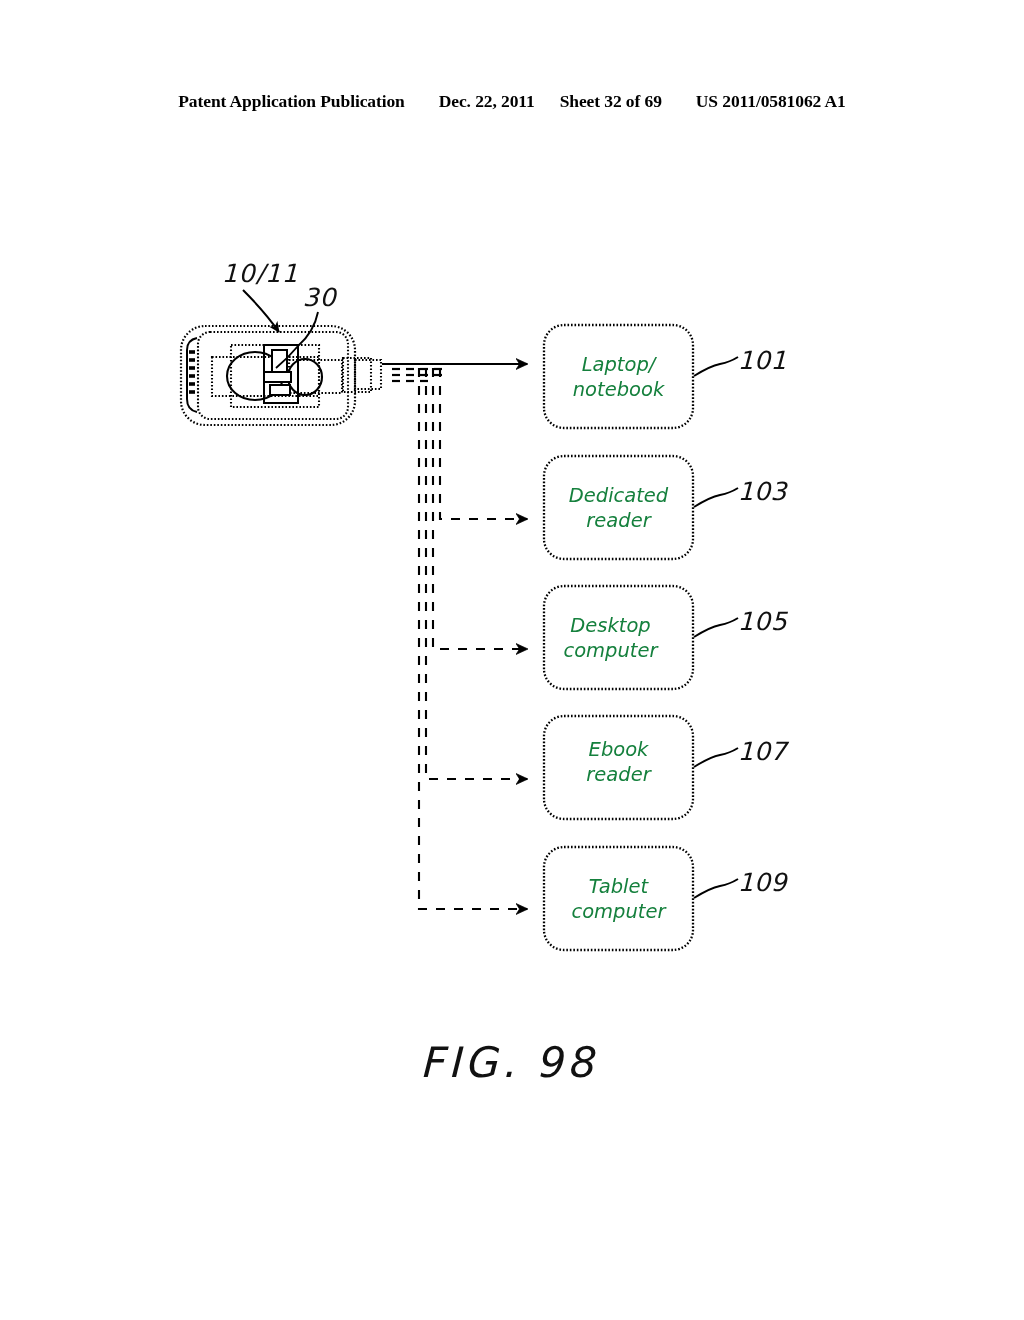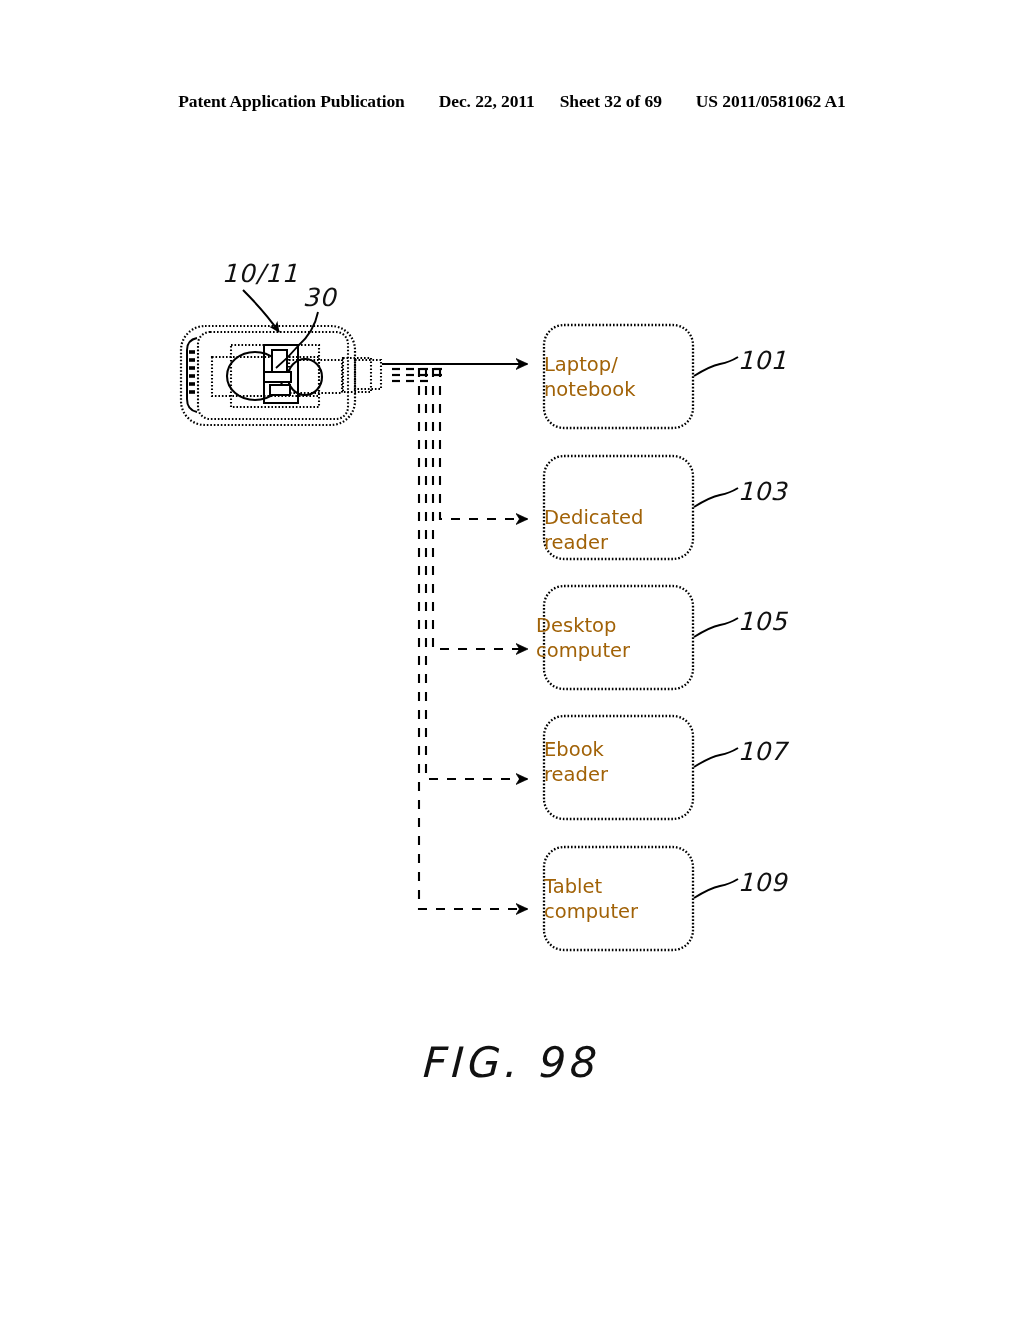--- a/index.html
+++ b/index.html
@@ -58,27 +58,28 @@
     font-style: italic;
     font-size: 42px;
     letter-spacing: 4px;
     color: #111111;
     transform: skewX(-3deg);
   }
 
   
   .box-label {
     position: absolute;
-    text-align: left;
+    text-align: center;
     font-family: "DejaVu Sans", sans-serif;
     font-size: 19.5px;
     line-height: 25px;
-    color: #a16207;
+    color: #15803d;
     white-space: pre-line;
     pointer-events: none;
+    font-style: italic;
   }
 
   
   .ref-num {
     position: absolute;
     font-family: "DejaVu Sans", sans-serif;
     font-style: italic;
     font-size: 25px;
     letter-spacing: 1px;
     color: #111111;
@@ -195,21 +196,21 @@
   <path d="M 694 898 q 16 -10 26 -12 q 10 -2 18 -7" fill="none" stroke="#000000" stroke-width="1.9"></path>
 </svg>
 
 <div class="ref-num" style="left:224px; top:259px;">10/11</div>
 <div class="ref-num" style="left:305px; top:283px;">30</div>
 
 <div class="box-label" style="left:544px; top:352px; width:149px;">Laptop/
 notebook</div>
 <div class="ref-num-small" style="left:740px; top:346px;">101</div>
 
-<div class="box-label" style="left:544px; top:483px; width:149px;margin-top:22px;">Dedicated
+<div class="box-label" style="left:544px; top:483px; width:149px;">Dedicated
 reader</div>
 <div class="ref-num-small" style="left:740px; top:477px;">103</div>
 
 <div class="box-label" style="left:536px; top:613px; width:149px;">Desktop
 computer</div>
 <div class="ref-num-small" style="left:740px; top:607px;">105</div>
 
 <div class="box-label" style="left:544px; top:737px; width:149px;">Ebook
 reader</div>
 <div class="ref-num-small" style="left:740px; top:737px;">107</div>

